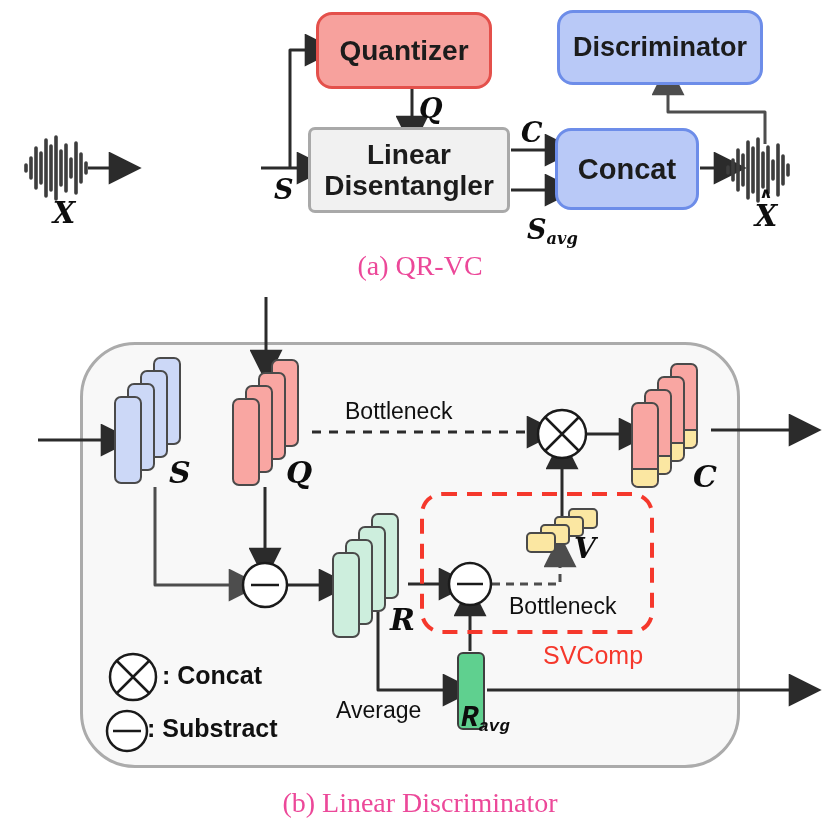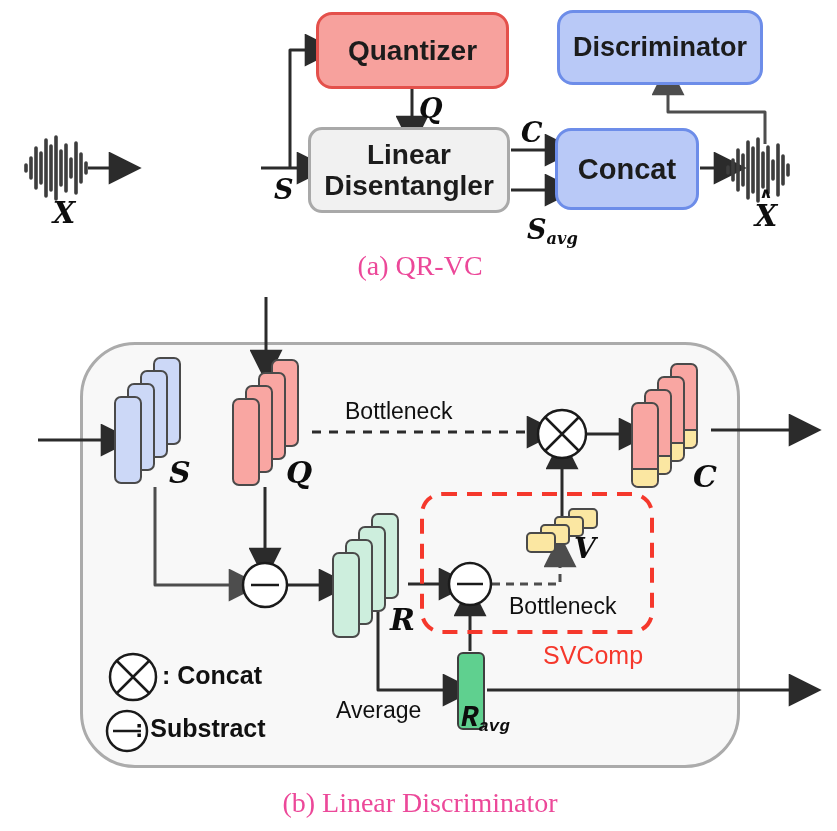--- a/index.html
+++ b/index.html
@@ -14,24 +14,24 @@
   }
   #wires { position:absolute; left:0; top:0; z-index:1; }
 
   .block {
     position:absolute; z-index:2; box-sizing:border-box;
     display:flex; flex-direction:column; align-items:center; justify-content:center;
     font-weight:bold; color:#1c1c1c; text-align:center; letter-spacing:0;
   }
   .blue { background:var(--block-blue-fill); border:3px solid var(--block-blue-border); border-radius:16px; }
   .red  { background:var(--block-red-fill);  border:3px solid var(--block-red-border);  border-radius:16px; }
-  .gray { background:var(--block-gray-fill); border:3.5px solid var(--block-gray-border); border-radius:14px; }
+  .gray { background:var(--block-gray-fill); border:3.5px solid var(--block-gray-border); border-radius:7px; }
 
   #encoder       { left:122px; top:128px; width:139px; height:85px; font-size:29px; }
-  #quantizer     { left:316px; top:12px;  width:193px; height:77px; font-size:28px; }
+  #quantizer     { left:316px; top:12px;  width:176px; height:77px; font-size:28px; }
   #discriminator { left:557px; top:10px;  width:206px; height:75px; font-size:27px; }
   #lindis        { left:308px; top:127px; width:202px; height:86px; font-size:28px; line-height:1.12; }
   #decoder       { left:555px; top:128px; width:144px; height:82px; font-size:29px; }
 
   .mathlbl {
     position:absolute; z-index:3; color:#0d0d0d;
     font-family:"DejaVu Serif", serif; font-style:italic; font-weight:bold;
   }
   .mathlbl .subsc { font-size:0.60em; font-style:italic; vertical-align:-0.28em; }
 
@@ -50,21 +50,21 @@
   #lbl-bv    { left:574px; top:532px; font-size:28px; }
   #lbl-bravg { left:461px; top:702px; font-size:29px;font-family:Liberation Mono, monospace; }
 
   .plain { position:absolute; z-index:3; color:#101010; font-size:23px; }
   #bottleneck-top   { left:345px; top:398px; }
   #bottleneck-inner { left:509px; top:593px; }
   #average          { left:336px; top:697px; }
   #svcomp           { left:543px; top:641px; font-size:25px; color:var(--svcomp-red); }
   .legendtext { position:absolute; z-index:3; color:#111; font-weight:bold; font-size:25px; }
   #legend-concat-text { left:162px; top:661px; }
-  #legend-sub-text    { left:135px; top:714px; }
+  #legend-sub-text    { left:147px; top:714px; }
 
   .caption {
     position:absolute; z-index:3; text-align:center; color:#ec4899;
     font-family:"Liberation Serif", serif; font-size:28px;
   }
   #cap-a { left:240px; top:250px; width:360px; }
   #cap-b { left:180px; top:787px; width:480px; }
 
   .stack { position:absolute; z-index:2; }
   .layer {

